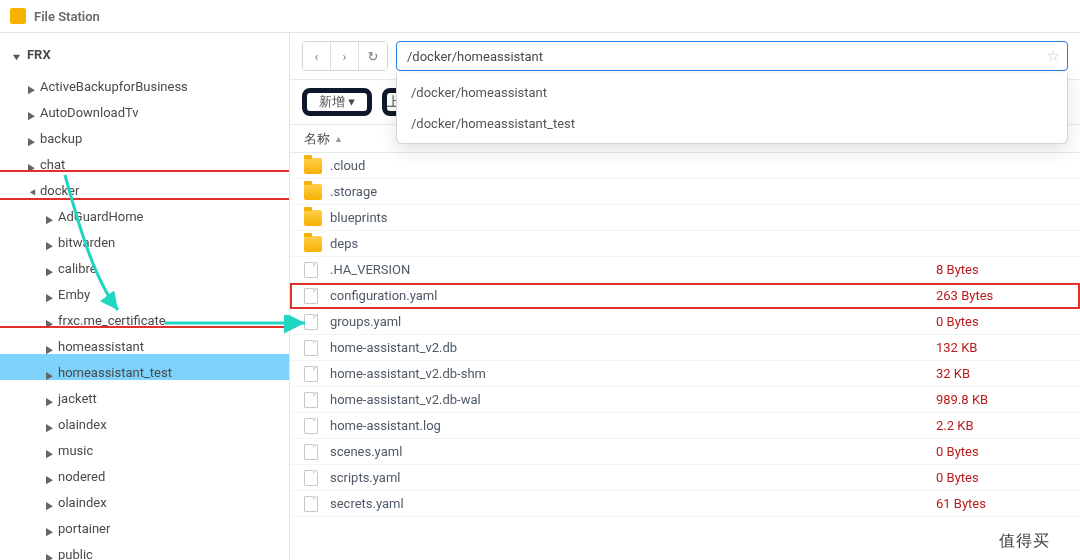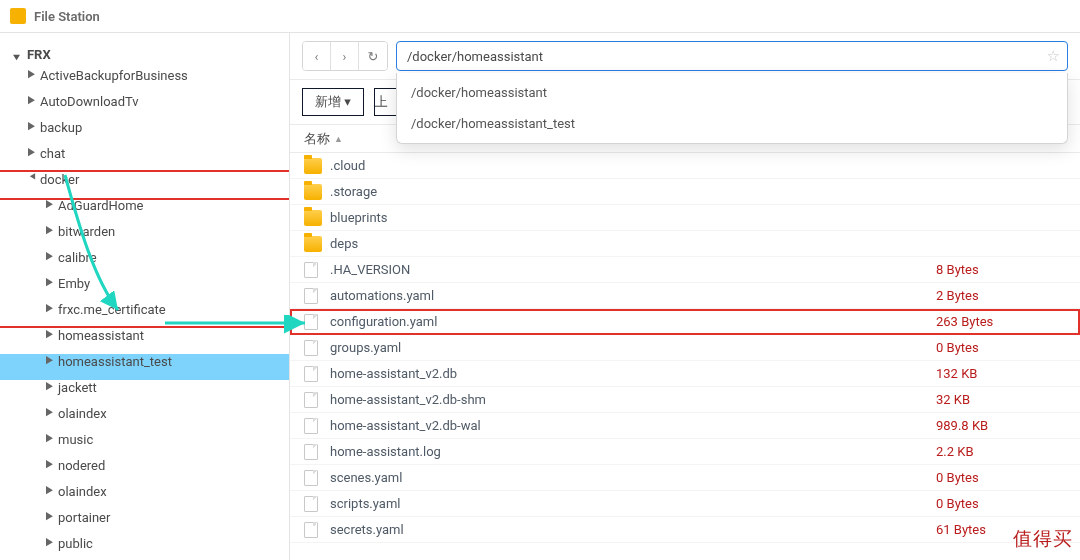--- a/index.html
+++ b/index.html
@@ -5,57 +5,57 @@
 *{box-sizing:border-box;margin:0;padding:0;font-family:-apple-system,BlinkMacSystemFont,"Segoe UI",Roboto,Arial,sans-serif;font-size:13px;color:#4a4a4a}
 html,body{width:1080px;height:560px;overflow:hidden;background:#fff}
 .app{display:flex;flex-direction:column;height:100%}
 .titlebar{display:flex;align-items:center;gap:8px;height:28px;padding:16px 10px;border-bottom:1px solid #e4e4e4;background:#fff}
 .titlebar .fs-icon{width:16px;height:16px;background:#f7b100;border-radius:2px}
 .titlebar .title{color:#6a6a6a;font-weight:600}
 .body{display:flex;flex:1;min-height:0}
 .sidebar{width:290px;border-right:1px solid #e4e4e4;padding:8px 0;overflow:auto}
 .tree-root{padding:6px 12px;color:#444;font-weight:700;display:flex;align-items:flex-end;cursor:pointer}
 .tree-root::before{content:"▼";font-size:9px;margin-right:6px;color:#555;transform:scaleX(1.3)}
-.tree-item{display:flex;align-items:flex-start;height:26px;padding:0 10px 0 28px;cursor:pointer;color:#4f5a66;position:relative}
+.tree-item{display:flex;align-items:flex-end;height:26px;padding:0 10px 0 28px;cursor:pointer;color:#4f5a66;position:relative}
 .tree-item.sub{padding-left:46px}
 .tree-item.selected{background:#7dd3fc}
 .tree-item .caret{width:10px;font-size:9px;color:#666;margin-right:2px;transform:scaleY(1.2)}
 .tree-item.open>.caret{transform:scaleY(1.2) rotate(90deg)}
 .tree-item .caret::before{content:"▶"}
 .tree-item.open>.caret::before{content:"▼"}
 .tree-item .lbl{white-space:nowrap}
 .hlbox{outline:2px solid #e2312a;outline-offset:0}
 .main{flex:1;display:flex;flex-direction:column;min-width:0}
 .toolbar{display:flex;align-items:center;gap:8px;padding:8px 12px;border-bottom:1px solid #eaeaea;position:relative;z-index:2}
 .navbtns{display:flex;border:1px solid #d5d5d5;border-radius:4px;overflow:hidden}
 .navbtns button{width:28px;height:28px;background:#fff;border:none;border-right:1px solid #e0e0e0;cursor:pointer;display:flex;align-items:center;justify-content:center;color:#7a7a7a;font-size:13px}
 .navbtns button:last-child{border-right:none}
 .pathwrap{flex:1;position:relative}
 .pathbox{width:100%;height:30px;border:1px solid #2a7de1;border-radius:4px;padding:0 30px 0 10px;background:#fff;color:#4a4a4a;outline:none}
 .star{position:absolute;right:8px;top:6px;color:#c9c9c9;font-size:15px;cursor:pointer}
 .suggest{position:absolute;left:0;right:0;top:32px;background:#fff;border:1px solid #d4d4d4;border-top:none;border-radius:0 0 6px 6px;box-shadow:0 6px 18px rgba(0,0,0,.12);padding:4px 0;z-index:5}
 .suggest div{padding:8px 14px;cursor:pointer;color:#555}
 .actbar{display:flex;align-items:center;gap:10px;padding:8px 12px;border-bottom:1px solid #eaeaea}
-.btn{height:28px;padding:0 12px;border:1px solid #0f172a;border-radius:0;background:#fff;cursor:pointer;color:#555;display:flex;align-items:center;gap:4px}
+.btn{height:28px;padding:0 12px;border:5px solid #0f172a;border-radius:8px;background:#fff;cursor:pointer;color:#555;display:flex;align-items:center;gap:4px}
 .thead{display:flex;align-items:center;height:28px;padding:0 14px;border-bottom:1px solid #eaeaea;color:#8a8a8a;font-size:12px}
 .thead .col-name{flex:1;display:flex;align-items:center;gap:4px}
 .thead .sortc{font-size:9px;color:#999}
 .col-size{width:130px}
 .filelist{flex:1;overflow:auto}
 .row{display:flex;align-items:center;height:26px;padding:0 14px;border-bottom:1px solid #f4f4f4;cursor:pointer}
 .row .ic{width:18px;height:16px;margin-right:8px;flex-shrink:0}
 .ic.folder{background:linear-gradient(#ffcf4d,#f7b100);border-radius:2px;position:relative}
 .ic.folder::before{content:"";position:absolute;top:-3px;left:0;width:8px;height:4px;background:#f7b100;border-radius:1px 1px 0 0}
 .ic.file{background:#fff;border:1px solid #c8c8c8;border-radius:1px;width:14px;height:16px;margin-right:12px;position:relative}
 .ic.file::before{content:"";position:absolute;top:-1px;right:-1px;width:5px;height:5px;background:linear-gradient(135deg,#ddd 50%,transparent 50%)}
 .row .nm{flex:1;color:#4f5a66}
 .row .sz{width:130px;color:#b91c1c}
 .hl-row{outline:2px solid #e2312a;outline-offset:-2px}
 .arrow-svg{position:absolute;pointer-events:none;z-index:3}
-.watermark{position:absolute;bottom:8px;right:7px;color:#b91c1c;font-size:19px;letter-spacing:1px;pointer-events:none}
+.watermark{position:absolute;bottom:8px;right:30px;color:#404040;font-size:16px;letter-spacing:1px;pointer-events:none}
 </style>
 </head>
 <body>
 
 <div class="app">
   <div class="titlebar">
     <div class="fs-icon"></div>
     <span class="title">File Station</span>
   </div>
   <div class="body">
@@ -194,25 +194,20 @@
           </div>
           <div class="row">
             <span class="ic folder"></span>
             <span class="nm">deps</span>
             <span class="sz"></span>
           </div>
           <div class="row">
             <span class="ic file"></span>
             <span class="nm">.HA_VERSION</span>
             <span class="sz">8 Bytes</span>
-          </div>
-          <div class="row">
-            <span class="ic file"></span>
-            <span class="nm">automations.yaml</span>
-            <span class="sz">2 Bytes</span>
           </div>
           <div class="row hl-row">
             <span class="ic file"></span>
             <span class="nm">configuration.yaml</span>
             <span class="sz">263 Bytes</span>
           </div>
           <div class="row">
             <span class="ic file"></span>
             <span class="nm">groups.yaml</span>
             <span class="sz">0 Bytes</span>

